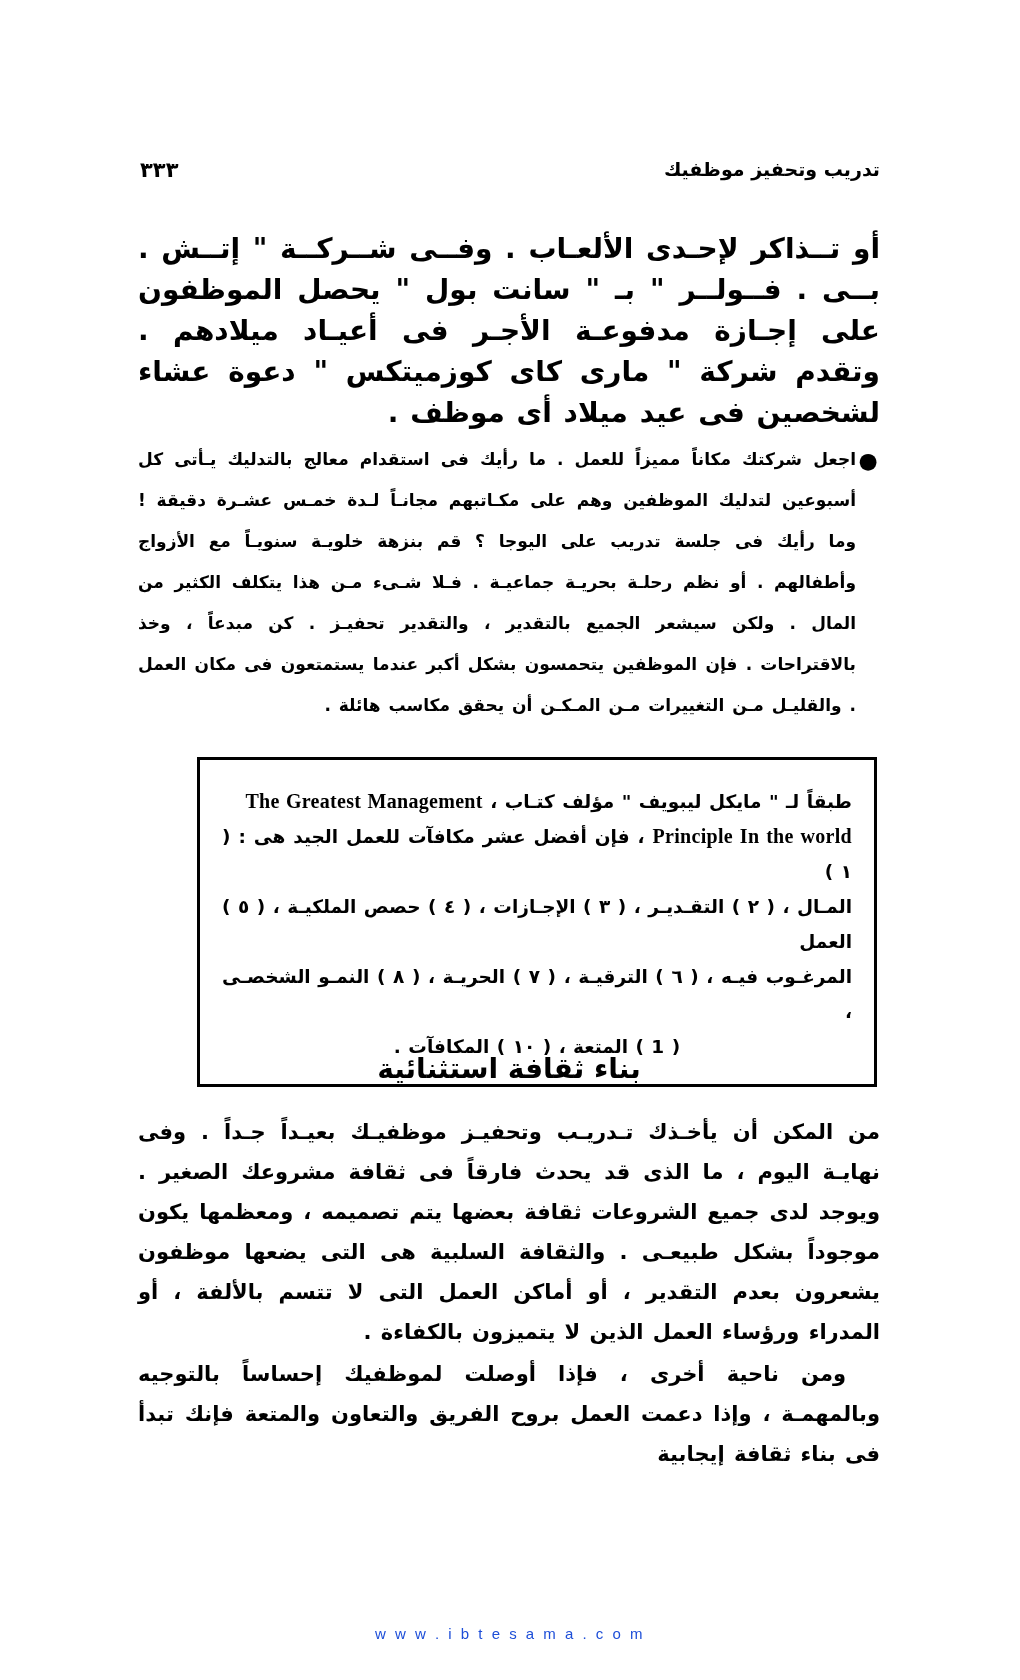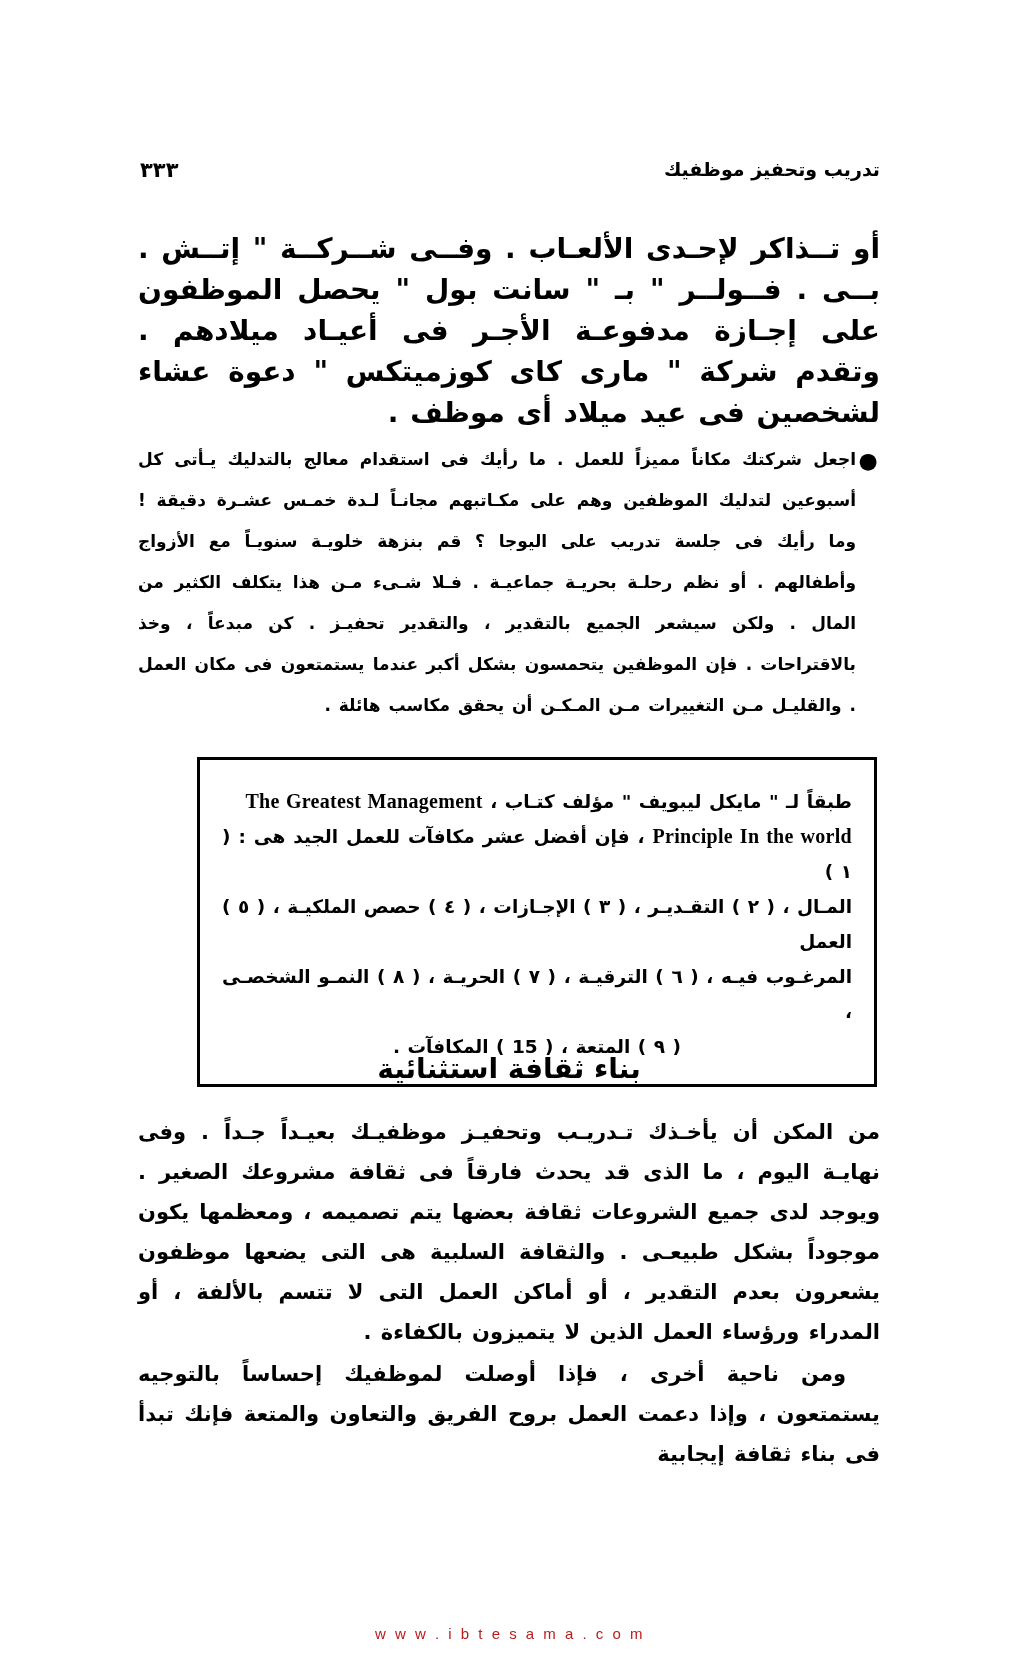--- a/index.html
+++ b/index.html
@@ -156,21 +156,21 @@
   .footer-watermark {
     position: absolute;
     bottom: 38px;
     left: 0;
     width: 100%;
     text-align: center;
     direction: ltr;
     font-family: "Liberation Sans", sans-serif;
     font-size: 15px;
     letter-spacing: 2.5px;
-    color: #b91c1c;
+    color: #1d4ed8;
   }
 </style>
 </head>
 <body>
 
 <div class="page">
 
   <div class="running-header">
     <span class="folio">٣٣٣</span>
     <span class="header-title">تدريب وتحفيز موظفيك</span>
@@ -191,25 +191,25 @@
     <p class="qline">
       <span>طبقاً لـ " مايكل ليبويف " مؤلف كتـاب ،</span>
       <span class="en">The Greatest Management</span>
     </p>
     <p class="qline">
       <span class="en">Principle In the world</span>
       <span>، فإن أفضل عشر مكافآت للعمل الجيد هى : ( ١ )</span>
     </p>
     <p class="qline">المـال ، ( ٢ ) التقـديـر ، ( ٣ ) الإجـازات ، ( ٤ ) حصص الملكيـة ، ( ٥ ) العمل</p>
     <p class="qline">المرغـوب فيـه ، ( ٦ ) الترقيـة ، ( ٧ ) الحريـة ، ( ٨ ) النمـو الشخصـى ،</p>
-    <p class="qline center">( ٩ ) المتعة ، ( 15 ) المكافآت .</p>
+    <p class="qline center">( 1 ) المتعة ، ( ١٠ ) المكافآت .</p>
   </div>
 
   <div class="section-heading">بناء ثقافة استثنائية</div>
 
   <div class="closing-col">
     <p>من المكن أن يأخـذك تـدريـب وتحفيـز موظفيـك بعيـداً جـداً . وفى نهايـة اليوم ، ما الذى قد يحدث فارقاً فى ثقافة مشروعك الصغير . ويوجد لدى جميع الشروعات ثقافة بعضها يتم تصميمه ، ومعظمها يكون موجوداً بشكل طبيعـى . والثقافة السلبية هى التى يضعها موظفون يشعرون بعدم التقدير ، أو أماكن العمل التى لا تتسم بالألفة ، أو المدراء ورؤساء العمل الذين لا يتميزون بالكفاءة .</p>
-    <p class="indented">ومن ناحية أخرى ، فإذا أوصلت لموظفيك إحساساً بالتوجيه يستمتعون ، وإذا دعمت العمل بروح الفريق والتعاون والمتعة فإنك تبدأ فى بناء ثقافة إيجابية</p>
+    <p class="indented">ومن ناحية أخرى ، فإذا أوصلت لموظفيك إحساساً بالتوجيه وبالمهمـة ، وإذا دعمت العمل بروح الفريق والتعاون والمتعة فإنك تبدأ فى بناء ثقافة إيجابية</p>
   </div>
 
   <div class="footer-watermark">w w w . i b t e s a m a . c o m</div>
 
 </div>
 
 </body></html>

